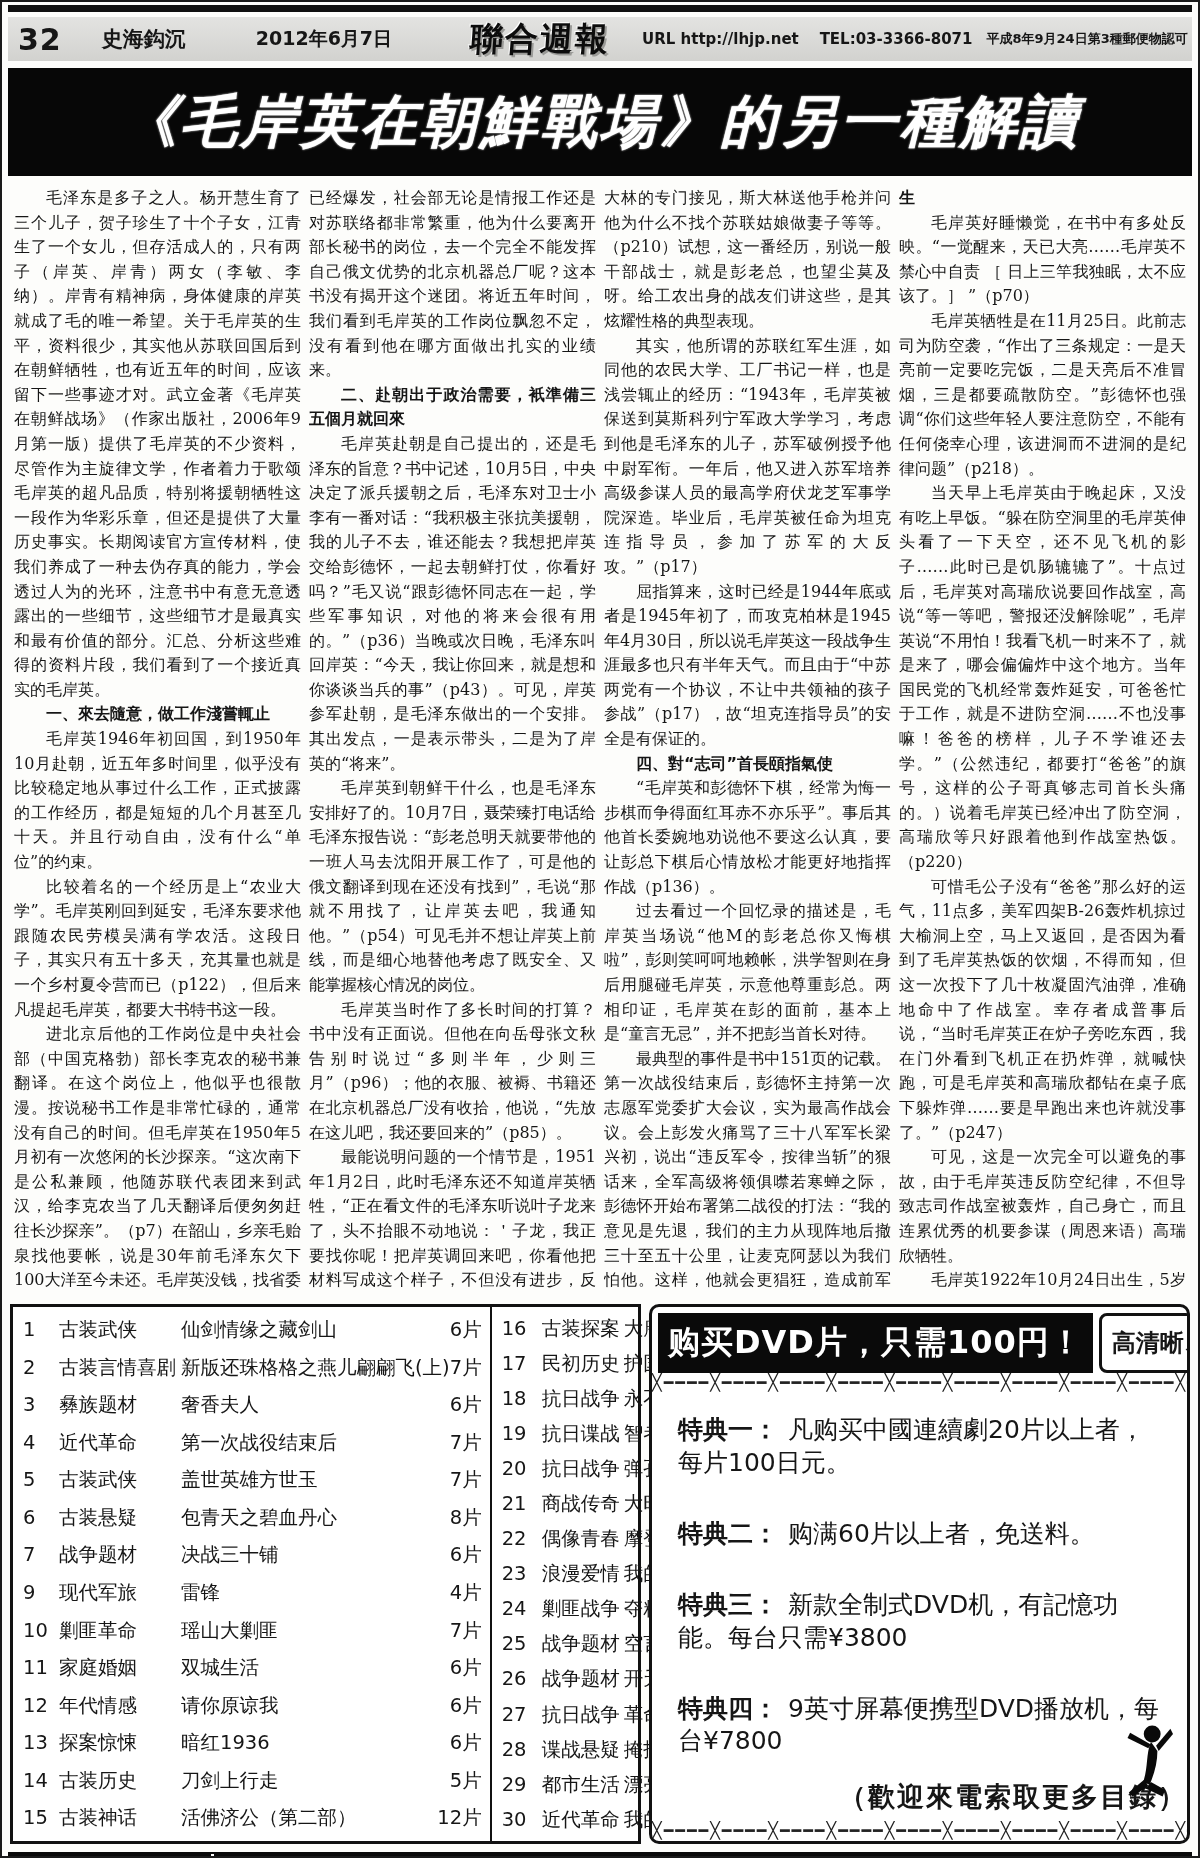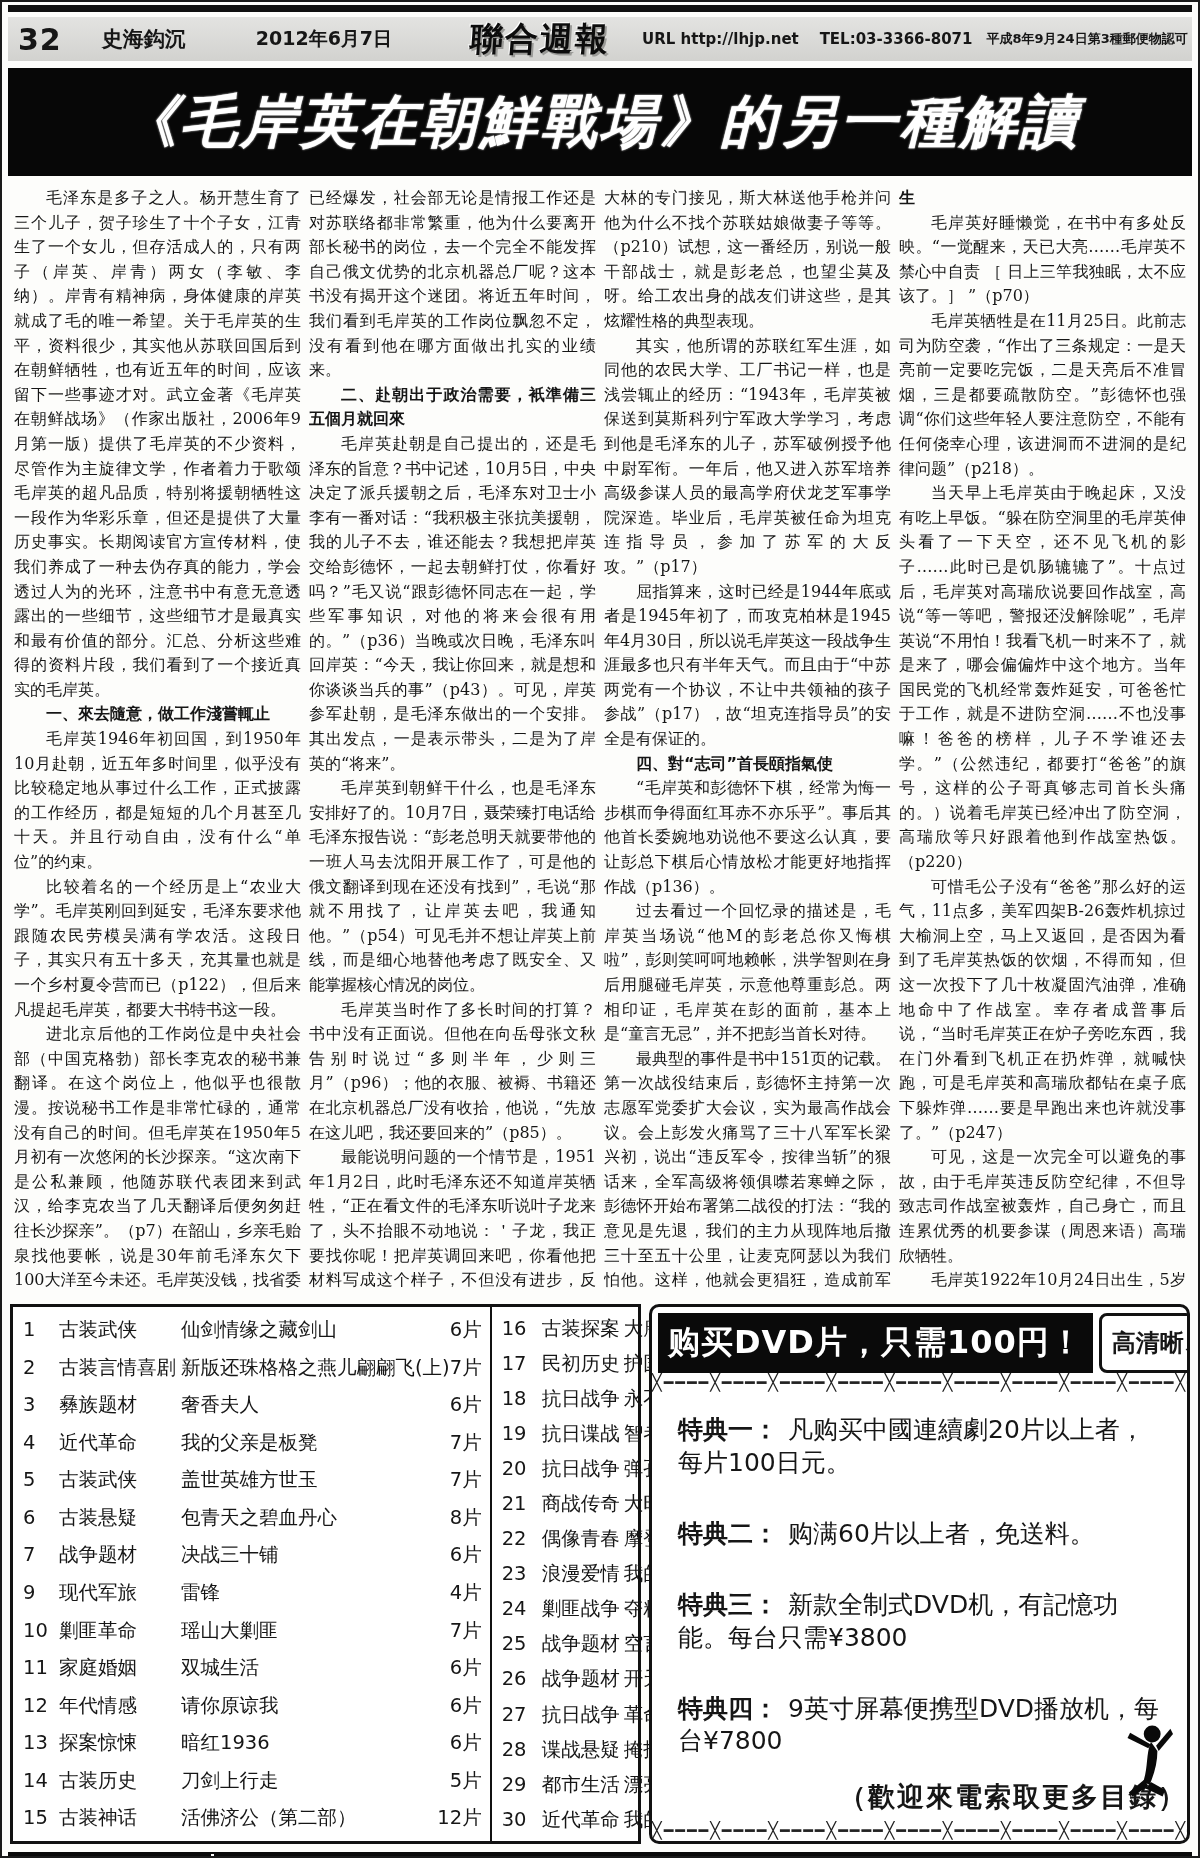--- a/index.html
+++ b/index.html
@@ -172,21 +172,21 @@
           </div>
           <div class="cat-row">
             <span class="c-no">3</span>
             <span class="c-genre">彝族题材</span>
             <span class="c-title">奢香夫人</span>
             <span class="c-count">6片</span>
           </div>
           <div class="cat-row">
             <span class="c-no">4</span>
             <span class="c-genre">近代革命</span>
-            <span class="c-title">我的父亲是板凳</span>
+            <span class="c-title">第一次战役结束后</span>
             <span class="c-count">7片</span>
           </div>
           <div class="cat-row">
             <span class="c-no">5</span>
             <span class="c-genre">古装武侠</span>
             <span class="c-title">盖世英雄方世玉</span>
             <span class="c-count">7片</span>
           </div>
           <div class="cat-row">
             <span class="c-no">6</span>

